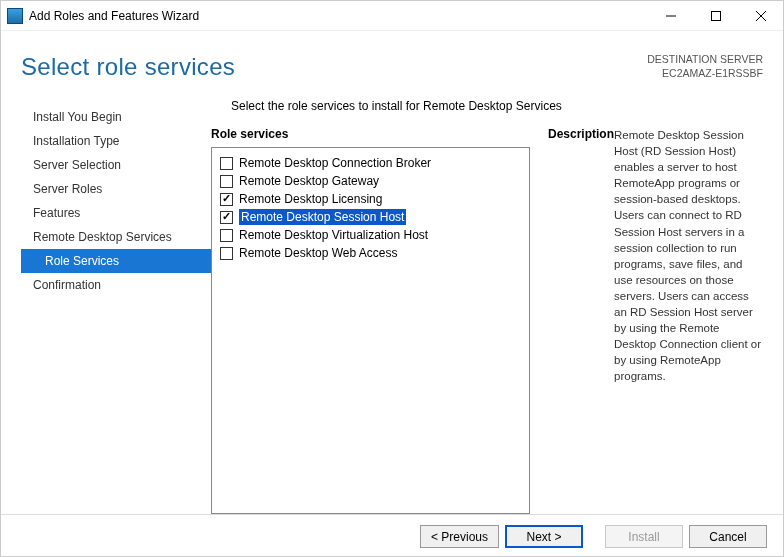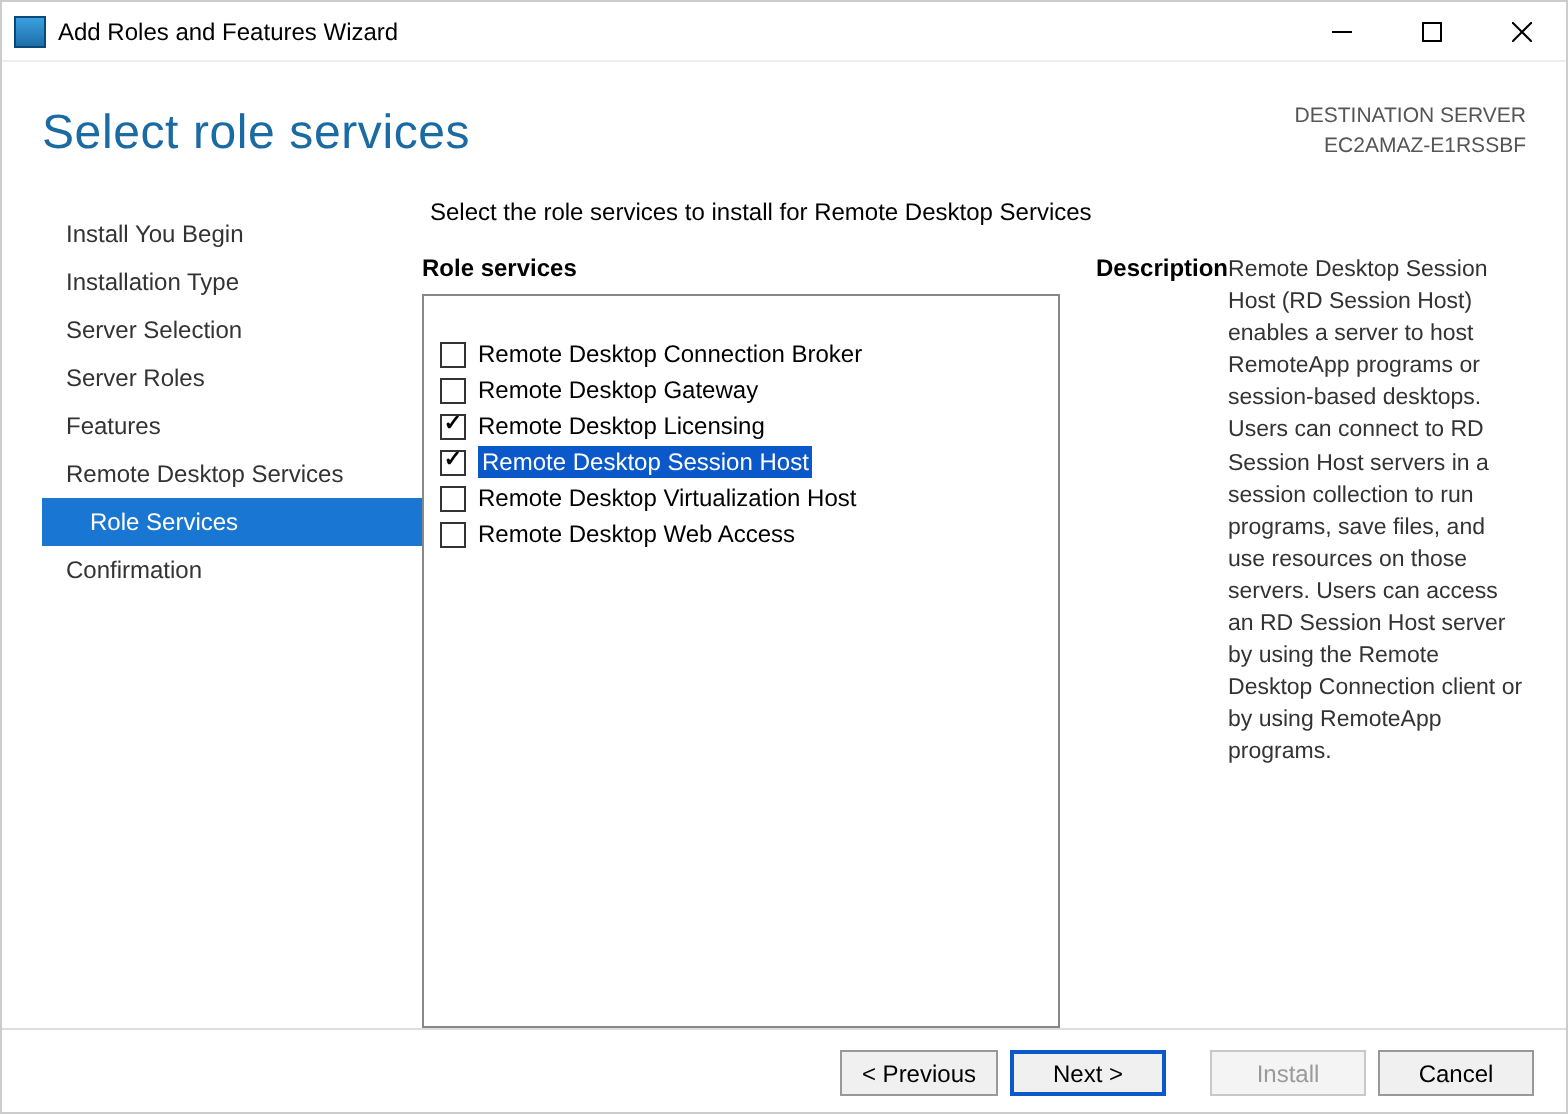--- a/index.html
+++ b/index.html
@@ -3,36 +3,36 @@
 <meta charset="utf-8">
 <style>
   * { box-sizing: border-box; font-family: "Segoe UI", Tahoma, sans-serif; }
   html, body { margin: 0; padding: 0; }
   body { width: 784px; height: 557px; background: #fff; color: #000; font-size: 12px; overflow: hidden; border: 1px solid #ccc;}
   .titlebar { height: 30px; display: flex; align-items: center; padding: 0 0 0 6px; border-bottom: 1px solid #eee; }
   .titlebar .app-icon { width: 16px; height: 16px; background: linear-gradient(#3aa0e0,#1e6ea8); border: 1px solid #0a4a7a; margin-right: 6px; }
   .titlebar .title { flex: 1; font-size: 12px; color: #000; }
   .titlebar .win-btn { width: 45px; height: 28px; display: flex; align-items: center; justify-content: center; font-size: 13px; color: #000; }
   .content { display: flex; flex-direction: column; height: calc(557px - 30px); }
-  .header { display: flex; padding: 14px 20px 8px 20px; align-items: flex-start; }
+  .header { display: flex; padding: 14px 20px 8px 20px; align-items: flex-end; }
   .header h1 { font-size: 24px; font-weight: 300; color: #1a6aa3; margin: 8px 0 0 0; flex: 1; letter-spacing: 0.3px;}
   .dest { text-align: right; font-size: 10.5px; color: #555; line-height: 1.4; padding-top: 6px;}
   .body { display: flex; flex: 1; padding: 10px 20px 0 20px; overflow: hidden;}
   .nav { width: 190px; padding-top: 6px; }
   .nav-item { padding: 5px 8px 5px 12px; font-size: 12px; color: #333; cursor: pointer; }
   .nav-item.sub { padding-left: 24px; }
   .nav-item.selected { background: #1976d2; color: #fff; }
   .nav-item.disabled { color: #aaa; }
   .main { flex: 1; display: flex; flex-direction: column; }
-  .intro { font-size: 12px; margin: 0 0 14px 4px; }
+  .intro { font-size: 12px; margin: 0 0 14px 20px; }
   .cols { display: flex; gap: 18px; flex: 1; }
   .col-left { flex: 1; display: flex; flex-direction: column; }
   .col-right { width: 215px; display: flex; flex-direction: row; }
   .section-head { font-weight: 600; font-size: 12px; margin-bottom: 6px; }
-  .listbox { border: 1px solid #888; flex: 1; padding: 20px 6px; overflow: auto; background: #fff; }
+  .listbox { border: 1px solid #888; flex: 1; padding: 6px 6px; overflow: auto; background: #fff; }
   .row { display: flex; align-items: center; gap: 6px; padding: 1px 2px; font-size: 12px; line-height: 16px; }
   .cb { width: 13px; height: 13px; border: 1px solid #333; display: inline-flex; align-items: center; justify-content: center; font-size: 11px; background: #fff;}
   .cb.checked::after { content: "✓"; position: relative; top: -1px; font-weight: bold; }
   .row-label.highlighted { background: #0a58ca; color: #fff; padding: 0 2px; }
   .desc-text { font-size: 11.5px; color: #333; line-height: 1.4; }
   .footer { border-top: 1px solid #ddd; padding: 10px 16px; display: flex; justify-content: flex-end; gap: 6px; background: #fff; align-items: center;}
   .footer .gap { width: 10px; }
   .btn { min-width: 78px; height: 23px; border: 1px solid #999; background: #f0f0f0; font-size: 12px; display: inline-flex; align-items: center; justify-content: center; padding: 0 10px; color: #000; cursor: pointer;}
   .btn.primary { border: 2px solid #0a58ca; }
   .btn.disabled { color: #9a9a9a; border-color: #c8c8c8; background: #f4f4f4; cursor: default;}

